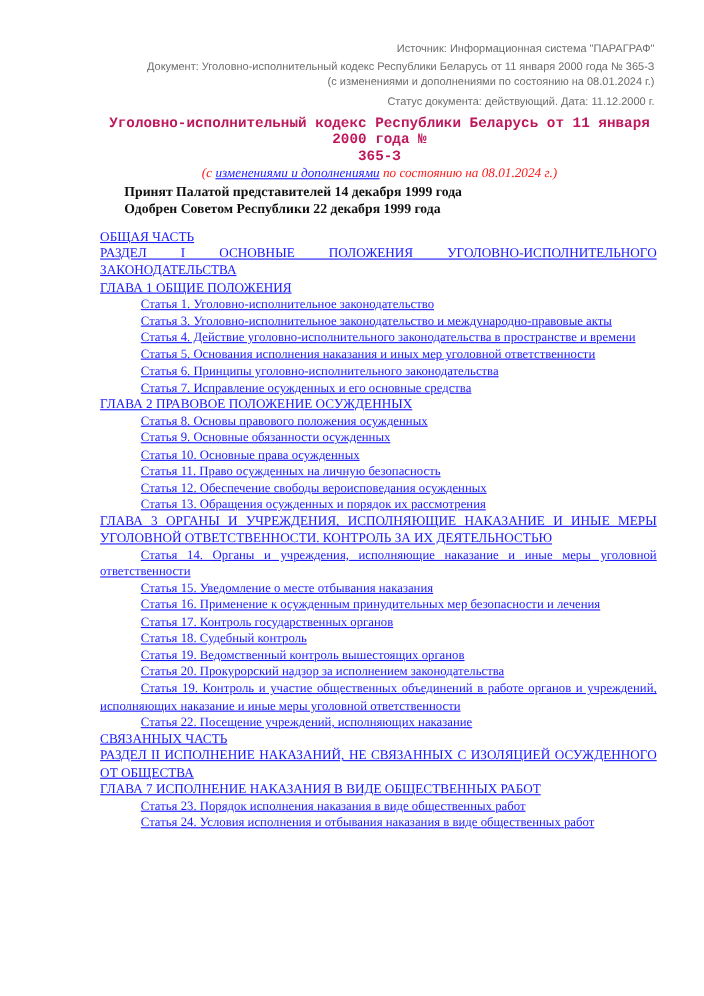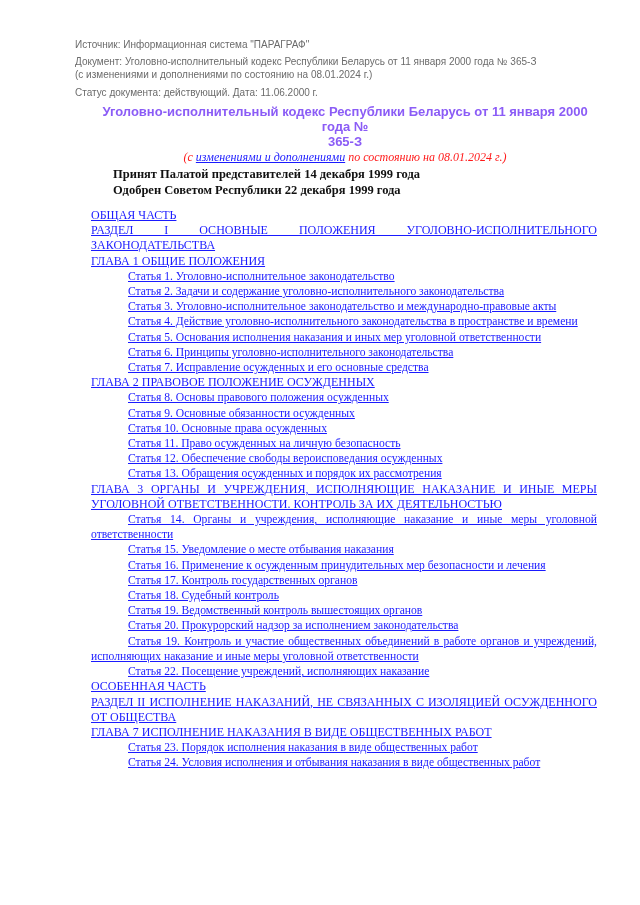--- a/index.html
+++ b/index.html
@@ -18,41 +18,41 @@
       position: absolute;
       left: 0; top: 0;
       width: 640px; height: 905px;
       background: #ffffff;
     }
     .meta {
       position: absolute;
       right: 45px;
       top: 38px;
       width: 520px;
-      text-align: left;
+      text-align: right;
       font-family: "Liberation Sans", sans-serif;
       font-size: 10px;
       color: #6b6b6b;
       line-height: 13px;
     }
     .meta .src { margin-bottom: 4px; }
     .meta .status { margin-top: 5px; }
     .title-block {
       position: absolute;
       left: 90px;
       top: 104px;
       width: 510px;
       text-align: center;
     }
     .doc-title {
-      font-family: Liberation Sans, sans-serif;
+      font-family: Liberation Mono, monospace;
       font-weight: bold;
       font-size: 13px;
       line-height: 15px;
-      color: #8b5cf6;
+      color: #be185d;
       margin: 0;
     }
     .amend {
       font-family: "Liberation Serif", serif;
       font-style: italic;
       font-size: 12px;
       line-height: 15px;
       color: #ff1a1a;
       margin-top: 1px;
     }
@@ -96,42 +96,41 @@
   </style>
 </head>
 <body>
 
 <div class="page">
 
   <div class="meta">
     <div class="src">Источник: Информационная система "ПАРАГРАФ"</div>
     <div>Документ: Уголовно-исполнительный кодекс Республики Беларусь от 11 января 2000 года № 365-З</div>
     <div>(с изменениями и дополнениями по состоянию на 08.01.2024 г.)</div>
-    <div class="status">Статус документа: действующий. Дата: 11.06.2000 г.</div>
+    <div class="status">Статус документа: действующий. Дата: 11.12.2000 г.</div>
   </div>
 
   <div class="title-block">
     <div class="doc-title">
       <div>Уголовно-исполнительный кодекс Республики Беларусь от 11 января 2000 года №</div>
       <div>365-З</div>
     </div>
     <div class="amend"><span>(с </span><a href="#">изменениями и дополнениями</a><span> по состоянию на 08.01.2024 г.)</span></div>
   </div>
 
   <div class="adopted">
     <div>Принят Палатой представителей 14 декабря 1999 года</div>
     <div>Одобрен Советом Республики 22 декабря 1999 года</div>
   </div>
 
   <div class="toc" id="toc">
       <a href="#" class="part">ОБЩАЯ ЧАСТЬ</a>
       <a href="#" class="section">РАЗДЕЛ I ОСНОВНЫЕ ПОЛОЖЕНИЯ УГОЛОВНО-ИСПОЛНИТЕЛЬНОГО ЗАКОНОДАТЕЛЬСТВА</a>
       <a href="#" class="chapter">ГЛАВА 1 ОБЩИЕ ПОЛОЖЕНИЯ</a>
       <a href="#" class="article">Статья 1. Уголовно-исполнительное законодательство</a>
-      <a href="#" class="article">Статья 2. Задачи и содержание уголовно-исполнительного законодательства</a>
       <a href="#" class="article">Статья 3. Уголовно-исполнительное законодательство и международно-правовые акты</a>
       <a href="#" class="article">Статья 4. Действие уголовно-исполнительного законодательства в пространстве и времени</a>
       <a href="#" class="article">Статья 5. Основания исполнения наказания и иных мер уголовной ответственности</a>
       <a href="#" class="article">Статья 6. Принципы уголовно-исполнительного законодательства</a>
       <a href="#" class="article">Статья 7. Исправление осужденных и его основные средства</a>
       <a href="#" class="chapter">ГЛАВА 2 ПРАВОВОЕ ПОЛОЖЕНИЕ ОСУЖДЕННЫХ</a>
       <a href="#" class="article">Статья 8. Основы правового положения осужденных</a>
       <a href="#" class="article">Статья 9. Основные обязанности осужденных</a>
       <a href="#" class="article">Статья 10. Основные права осужденных</a>
       <a href="#" class="article">Статья 11. Право осужденных на личную безопасность</a>
@@ -140,20 +139,20 @@
       <a href="#" class="chapter">ГЛАВА 3 ОРГАНЫ И УЧРЕЖДЕНИЯ, ИСПОЛНЯЮЩИЕ НАКАЗАНИЕ И ИНЫЕ МЕРЫ УГОЛОВНОЙ ОТВЕТСТВЕННОСТИ. КОНТРОЛЬ ЗА ИХ ДЕЯТЕЛЬНОСТЬЮ</a>
       <a href="#" class="article">Статья 14. Органы и учреждения, исполняющие наказание и иные меры уголовной ответственности</a>
       <a href="#" class="article">Статья 15. Уведомление о месте отбывания наказания</a>
       <a href="#" class="article">Статья 16. Применение к осужденным принудительных мер безопасности и лечения</a>
       <a href="#" class="article">Статья 17. Контроль государственных органов</a>
       <a href="#" class="article">Статья 18. Судебный контроль</a>
       <a href="#" class="article">Статья 19. Ведомственный контроль вышестоящих органов</a>
       <a href="#" class="article">Статья 20. Прокурорский надзор за исполнением законодательства</a>
       <a href="#" class="article">Статья 19. Контроль и участие общественных объединений в работе органов и учреждений, исполняющих наказание и иные меры уголовной ответственности</a>
       <a href="#" class="article">Статья 22. Посещение учреждений, исполняющих наказание</a>
-      <a href="#" class="part">ОСОБЕННАЯ ЧАСТЬ</a>
+      <a href="#" class="part">СВЯЗАННЫХ ЧАСТЬ</a>
       <a href="#" class="section">РАЗДЕЛ II ИСПОЛНЕНИЕ НАКАЗАНИЙ, НЕ СВЯЗАННЫХ С ИЗОЛЯЦИЕЙ ОСУЖДЕННОГО ОТ ОБЩЕСТВА</a>
       <a href="#" class="chapter">ГЛАВА 7 ИСПОЛНЕНИЕ НАКАЗАНИЯ В ВИДЕ ОБЩЕСТВЕННЫХ РАБОТ</a>
       <a href="#" class="article">Статья 23. Порядок исполнения наказания в виде общественных работ</a>
       <a href="#" class="article">Статья 24. Условия исполнения и отбывания наказания в виде общественных работ</a>
     </div>
 
 </div>
 
 </body></html>

